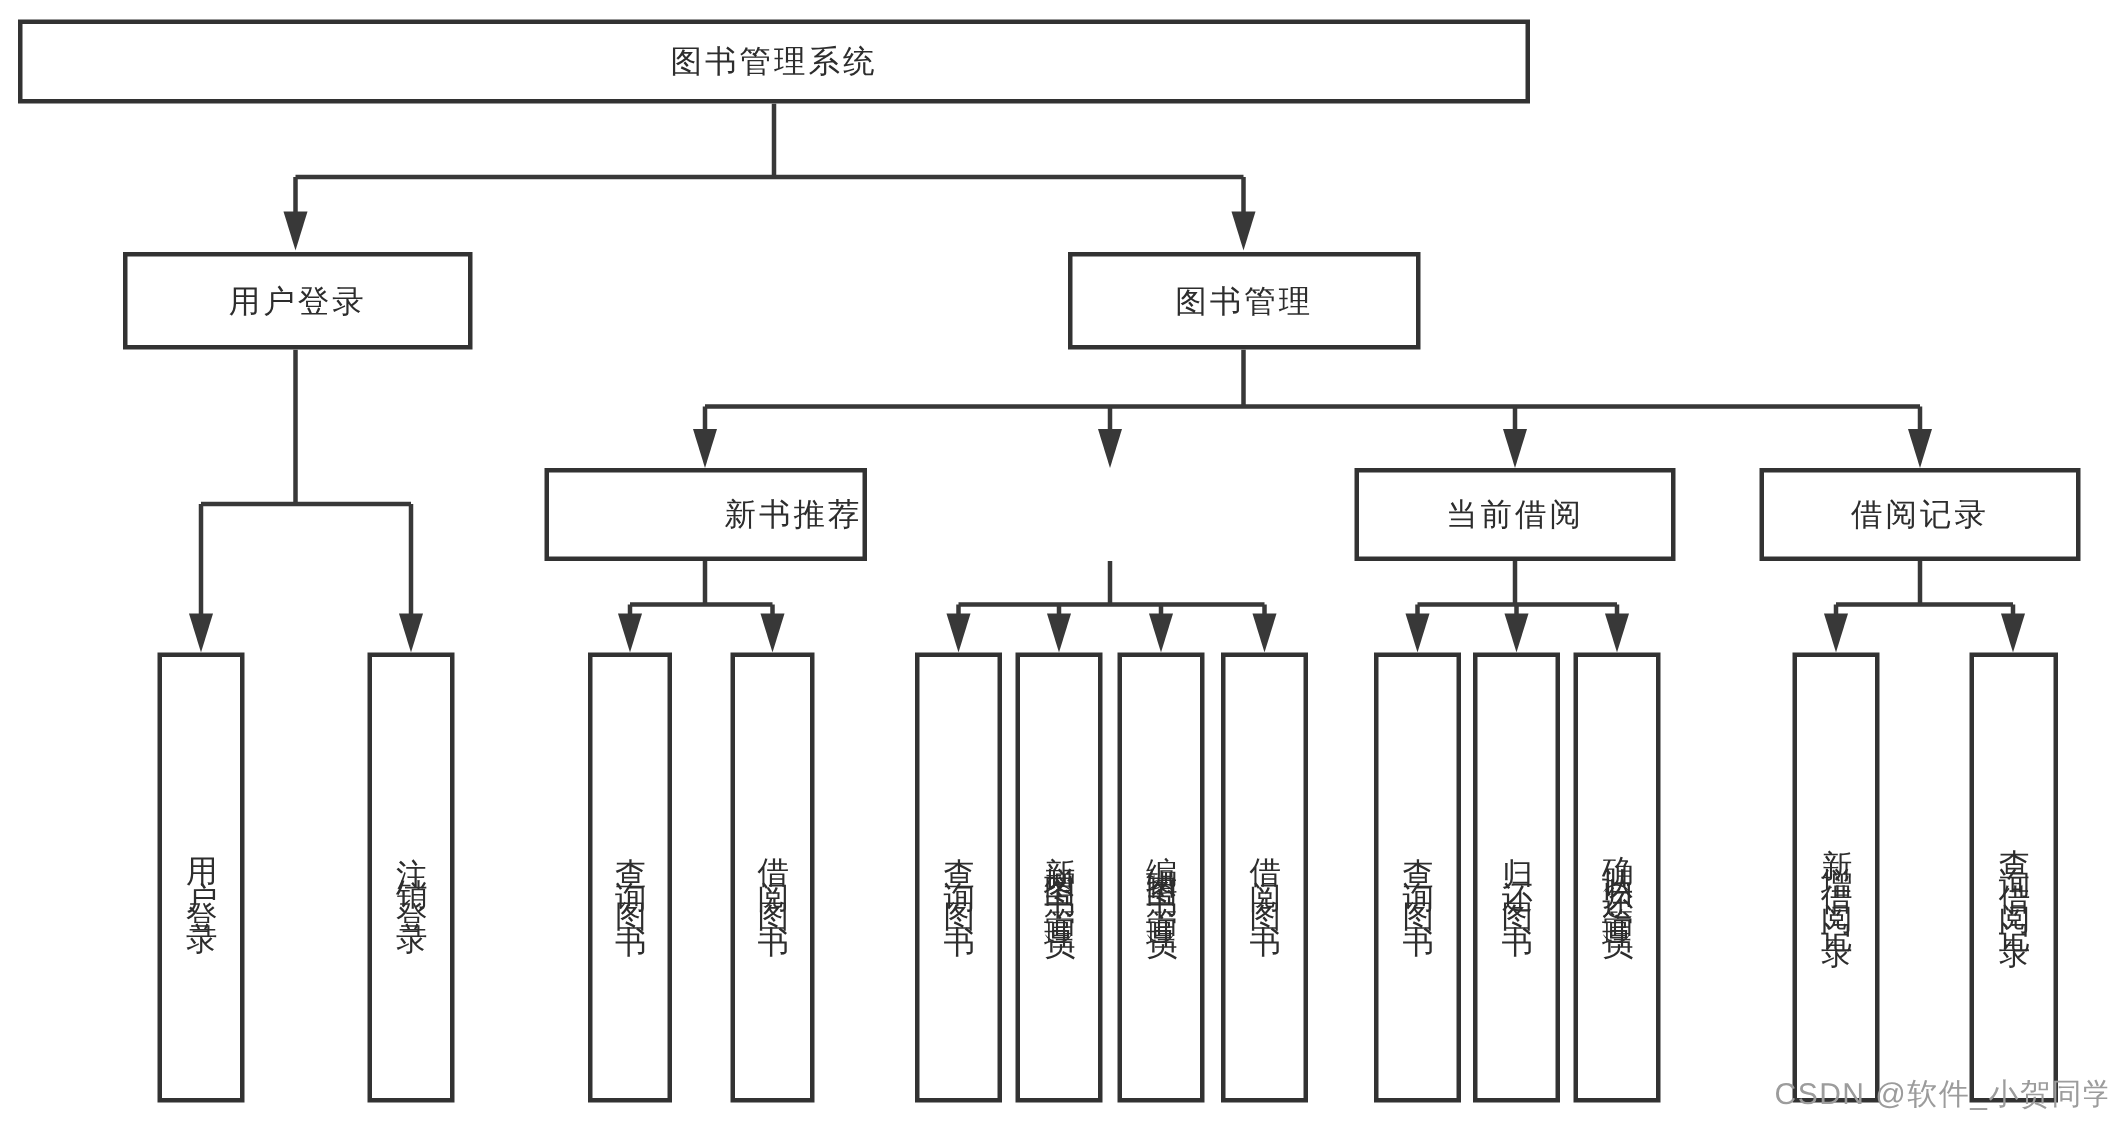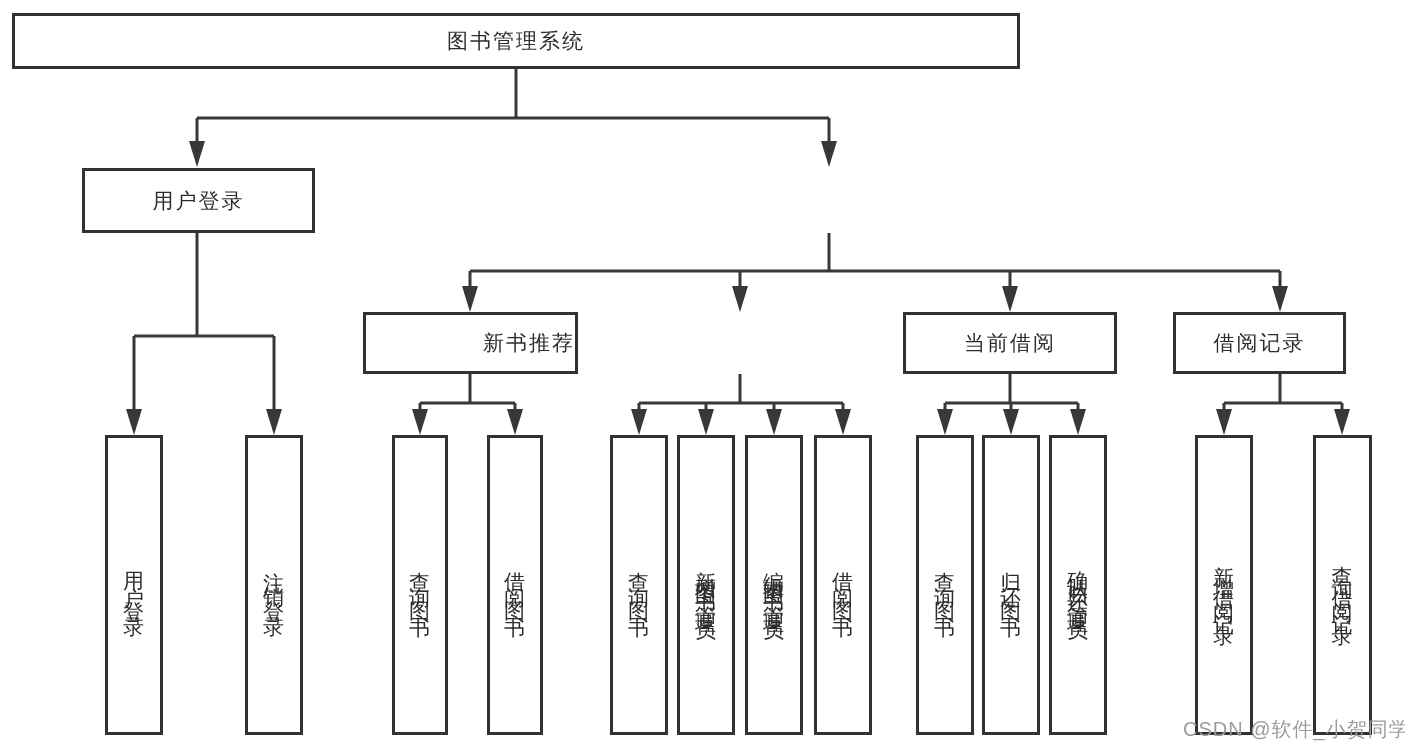--- a/index.html
+++ b/index.html
@@ -79,28 +79,31 @@
     </g>
   </svg>
 
   <div class="node" style="left:12px;top:13px;width:1008px;height:56px;">
     <span class="lbl">图书管理系统</span>
   </div>
 
   <div class="node" style="left:82px;top:168px;width:233px;height:65px;">
     <span class="lbl">用户登录</span>
   </div>
+  <div class="node" style="left:712px;top:168px;width:235px;height:65px;">
+    <span class="lbl">图书管理</span>
+  </div>
 
   <div class="node" style="left:363px;top:312px;width:215px;height:62px;justify-content:flex-end;">
     <span class="lbl">新书推荐</span>
   </div>
   <div class="node" style="left:903px;top:312px;width:214px;height:62px;">
     <span class="lbl">当前借阅</span>
   </div>
-  <div class="node" style="left:1173px;top:312px;width:173px;height:62px;">
+  <div class="node" style="left:1173px;top:312px;width:214px;height:62px;">
     <span class="lbl">借阅记录</span>
   </div>
 
   <div class="node vnode" style="left:105px;top:435px;width:58px;height:300px;">
     <span class="lbl">用户登录</span>
   </div>
   <div class="node vnode" style="left:245px;top:435px;width:58px;height:300px;">
     <span class="lbl">注销登录</span>
   </div>
 

